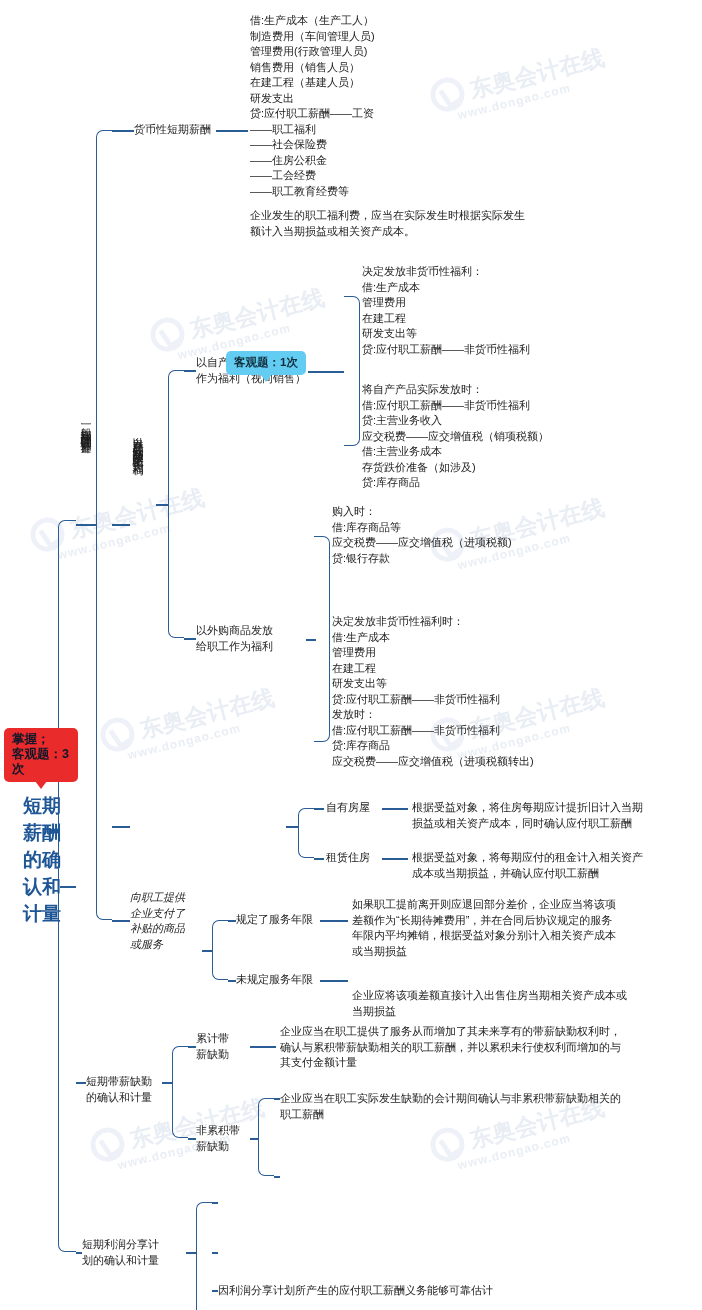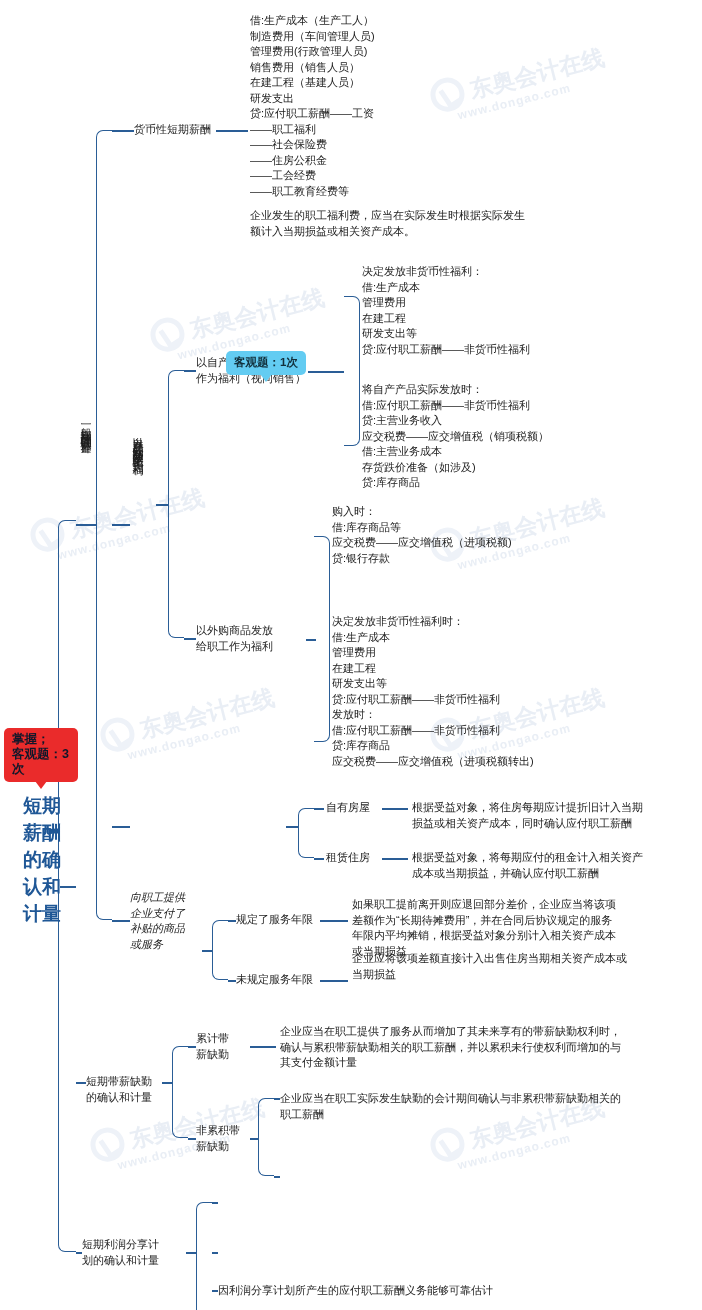--- a/index.html
+++ b/index.html
@@ -265,21 +265,21 @@
   <div class="label" style="left:236px; top:912px;">规定了服务年限</div>
   <div class="ln h" style="left:320px; top:920px; width:28px;"></div>
   <div class="node" style="left:352px; top:897px; width:346px;">如果职工提前离开则应退回部分差价，企业应当将该项
 差额作为“长期待摊费用”，并在合同后协议规定的服务
 年限内平均摊销，根据受益对象分别计入相关资产成本
 或当期损益</div>
 
   <div class="ln h" style="left:228px; top:980px; width:8px;"></div>
   <div class="label" style="left:236px; top:972px;">未规定服务年限</div>
   <div class="ln h" style="left:320px; top:980px; width:28px;"></div>
-  <div class="node" style="left:352px; top:952px; width:346px;font-family:Liberation Mono, monospace;">企业应将该项差额直接计入出售住房当期相关资产成本或
+  <div class="node" style="left:352px; top:988px; width:346px;">企业应将该项差额直接计入出售住房当期相关资产成本或
 当期损益</div>
 
   <div class="ln h" style="left:76px; top:1082px; width:10px;"></div>
   <div class="label" style="left:86px; top:1074px; width:100px;">短期带薪缺勤
 的确认和计量</div>
   <div class="br" style="left:172px; top:1046px; width:16px; height:92px;"></div>
   <div class="ln h" style="left:162px; top:1082px; width:10px;"></div>
 
   <div class="ln h" style="left:188px; top:1046px; width:8px;"></div>
   <div class="label" style="left:196px; top:1031px; width:60px;">累计带

